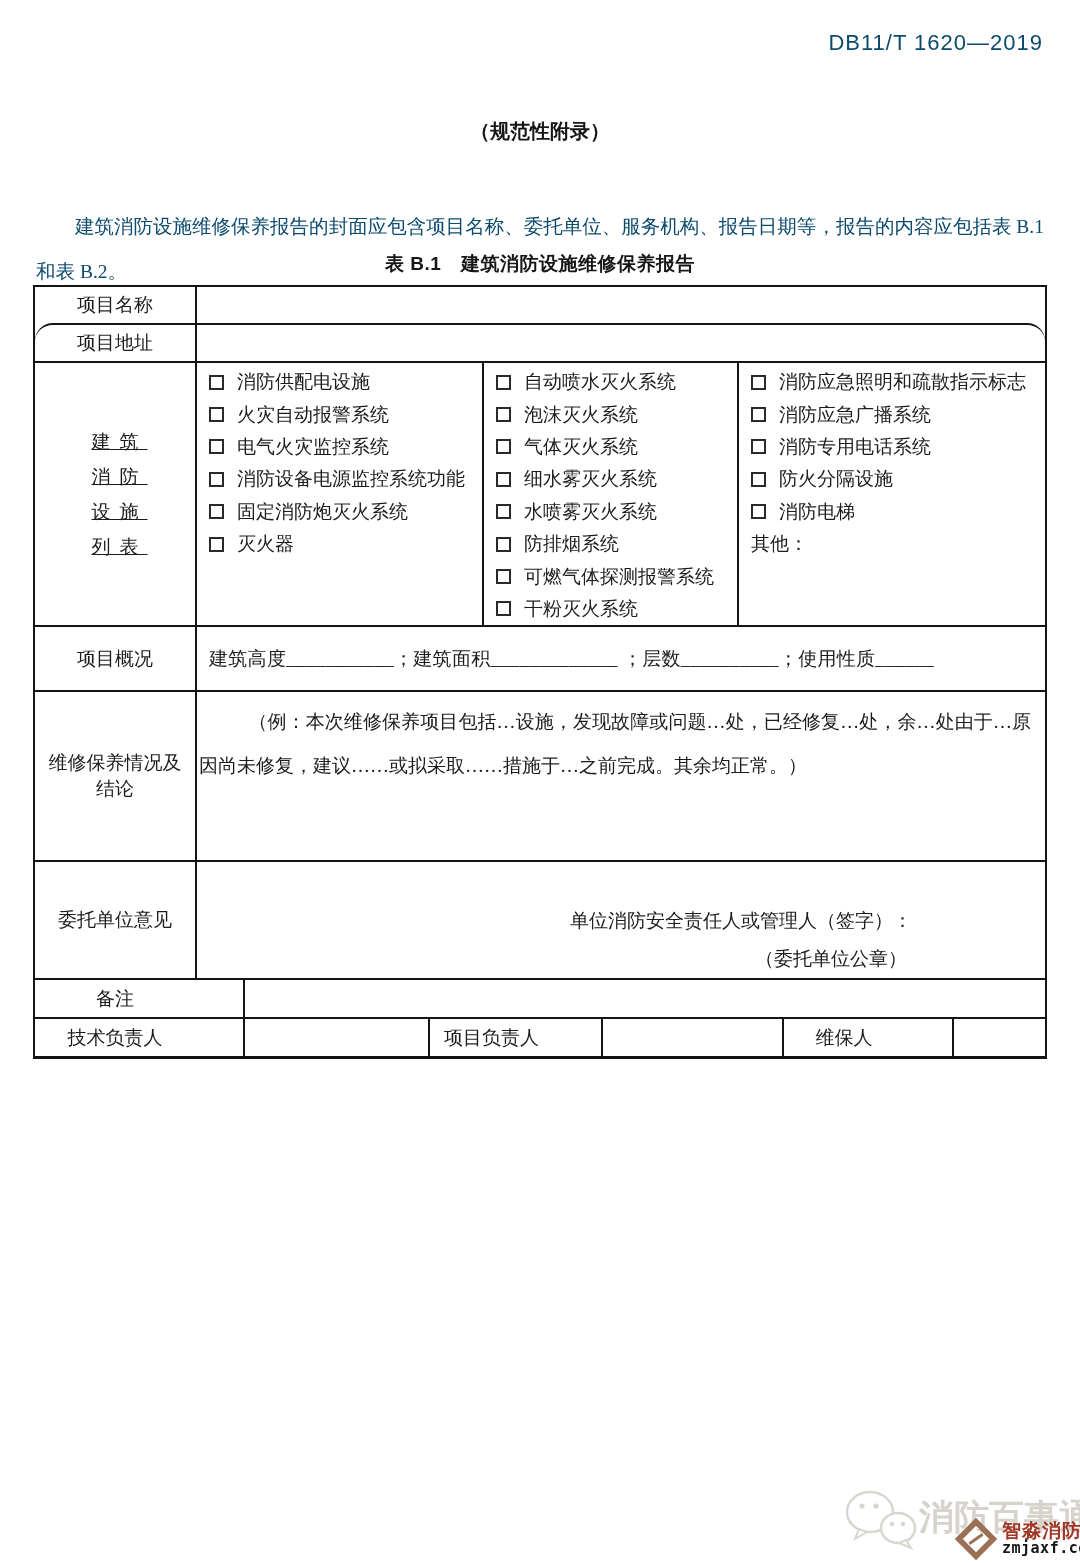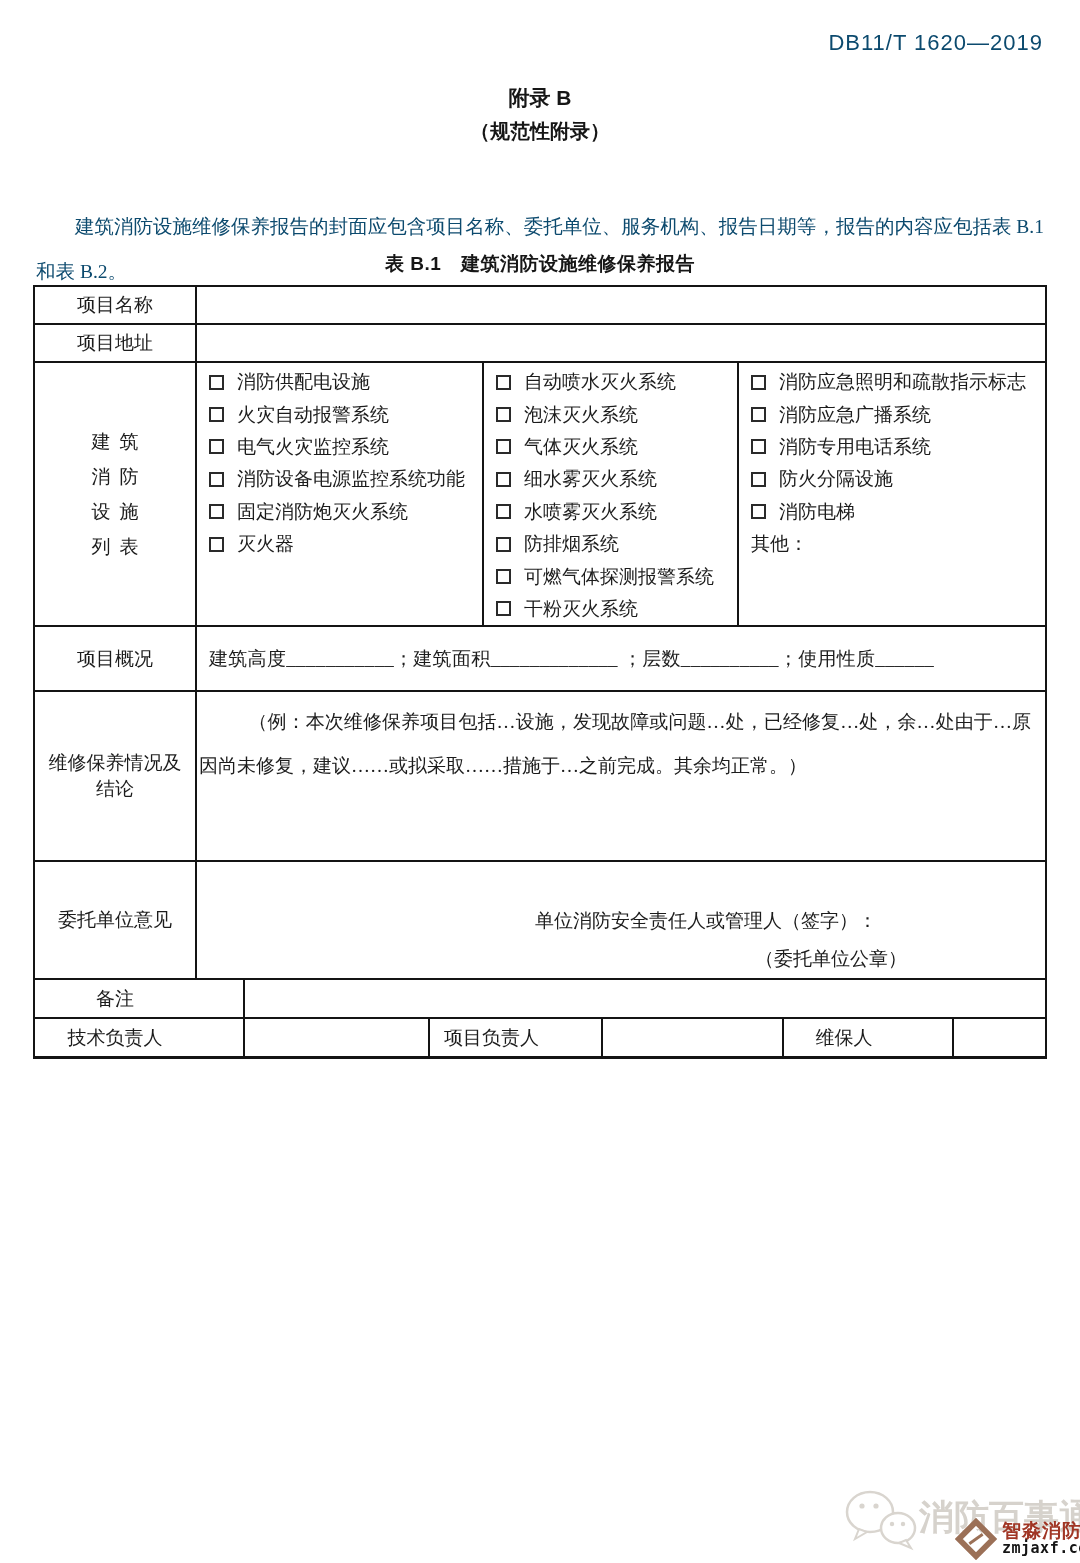--- a/index.html
+++ b/index.html
@@ -30,47 +30,47 @@
     top:285px;left:33px;width:1014px;box-sizing:border-box;
     border:2px solid #141414;border-bottom-width:3px;font-size:19px;
   }
   .trow{display:flex;border-top:2px solid #141414;}
   .trow:first-child{border-top:none;}
   .cell{border-left:2px solid #141414;box-sizing:border-box;position:relative;}
   .cell:first-child{border-left:none;}
   .lbl{width:160px;flex:none;display:flex;flex-direction:column;
        align-items:center;justify-content:center;text-align:center;}
   .val{flex:1;}
-  .h36{min-height:36px;}
+  .h36{min-height:36px;border-radius:18px;}
   .h260{min-height:260px;}
   .h63{min-height:63px;}
   .h168{min-height:168px;}
   .h116{min-height:116px;}
   .h37{min-height:37px;gap:48px;}
   
-  .fac-lines div{line-height:35px;letter-spacing:9px;text-indent:9px;}
+  .fac-lines div{line-height:35px;letter-spacing:9px;text-indent:9px;text-decoration:underline;}
   .fac-col{flex:none;padding:3px 6px 0 12px;box-sizing:border-box;}
   .fc1{width:287px;}
   .fc2{width:255px;}
   .fc3{flex:1;}
   .cb-item{display:flex;align-items:center;height:32.4px;}
   .cb{
     width:15px;height:15px;flex:none;border:2px solid #2a2a2a;margin-right:13px;
     background:#fff;box-sizing:border-box;
   }
   .cb-label{white-space:nowrap;font-size:19px;}
   .fac-other{height:32.4px;display:flex;align-items:center;font-size:19px;}
   
   .overview-val{display:flex;align-items:center;padding-left:12px;letter-spacing:.3px;}
   
   .maint-val{padding:8px 14px 0 2px;}
   .maint-example{margin:0;text-indent:2.6em;line-height:44px;text-align:justify;}
   .stamp-block{margin-left:556px;margin-top:4px;line-height:37px;white-space:nowrap;}
   
-  .op-line1{position:absolute;left:338px;top:46px;white-space:nowrap;text-align:right;}
+  .op-line1{position:absolute;left:373px;top:46px;white-space:nowrap;text-align:right;}
   .op-line2{position:absolute;left:538px;top:84px;white-space:nowrap;margin-left:20px;}
   
   .sg-lbl{flex:none;display:flex;align-items:center;justify-content:center;}
   .w160{width:160px;} .w137{width:137px;} .w125{width:125px;}
   .w133{width:133px;} .w122{width:122px;}
   
   .wm{top:1486px;left:843px;width:237px;height:77px;}
   .wm-brand{
     position:absolute;left:76px;top:8px;font-size:35px;white-space:nowrap;
     color:#d6d2cc;font-family:"Liberation Sans","DejaVu Sans",sans-serif;font-weight:bold;
@@ -88,21 +88,20 @@
     font-family:"DejaVu Sans Mono","Liberation Mono",monospace;letter-spacing:.5px;
   }
 </style>
 </head>
 <body>
 
 <div class="page">
 
   <div class="abs doc-code">DB11/T 1620—2019</div>
 
-  <div class="abs t-center t1">附录 B</div>
   <div class="abs t-center t2">（规范性附录）</div>
 
   <p class="abs intro">建筑消防设施维修保养报告的封面应包含项目名称、委托单位、服务机构、报告日期等，报告的内容应包括表 B.1 和表 B.2。</p>
 
   <div class="abs t-center caption">表 B.1　建筑消防设施维修保养报告</div>
 
   <div class="abs tbl">
 
     <div class="trow h36">
       <div class="cell lbl">项目名称</div>

